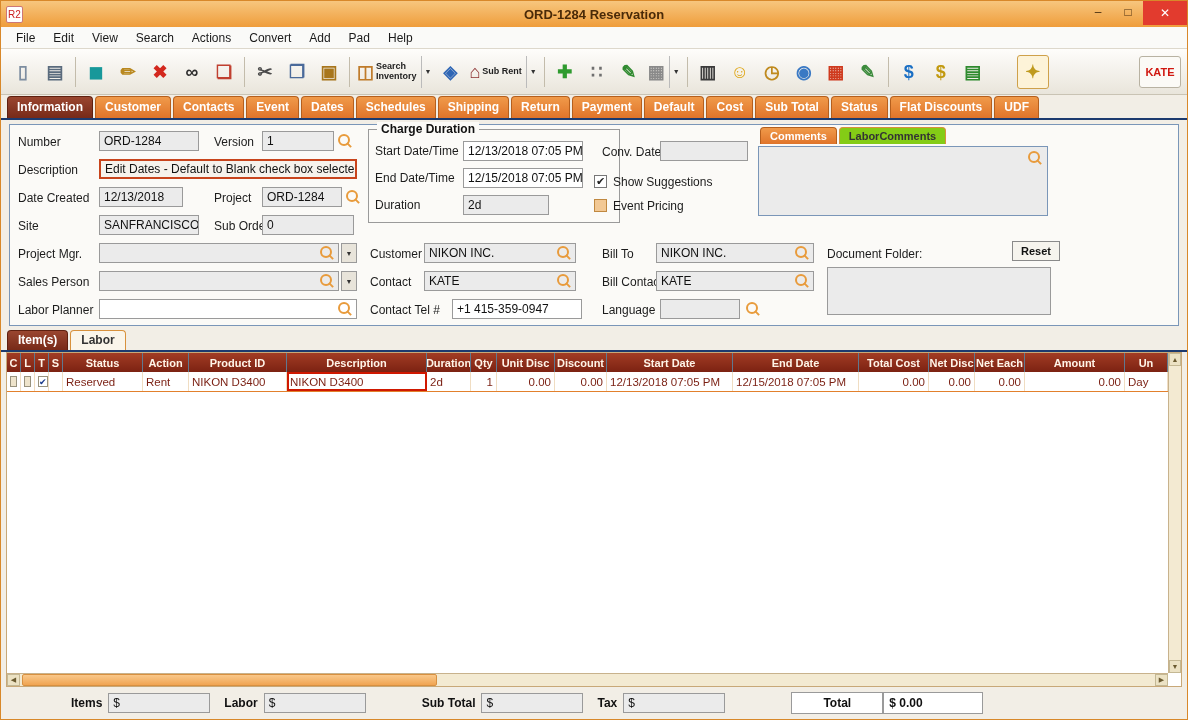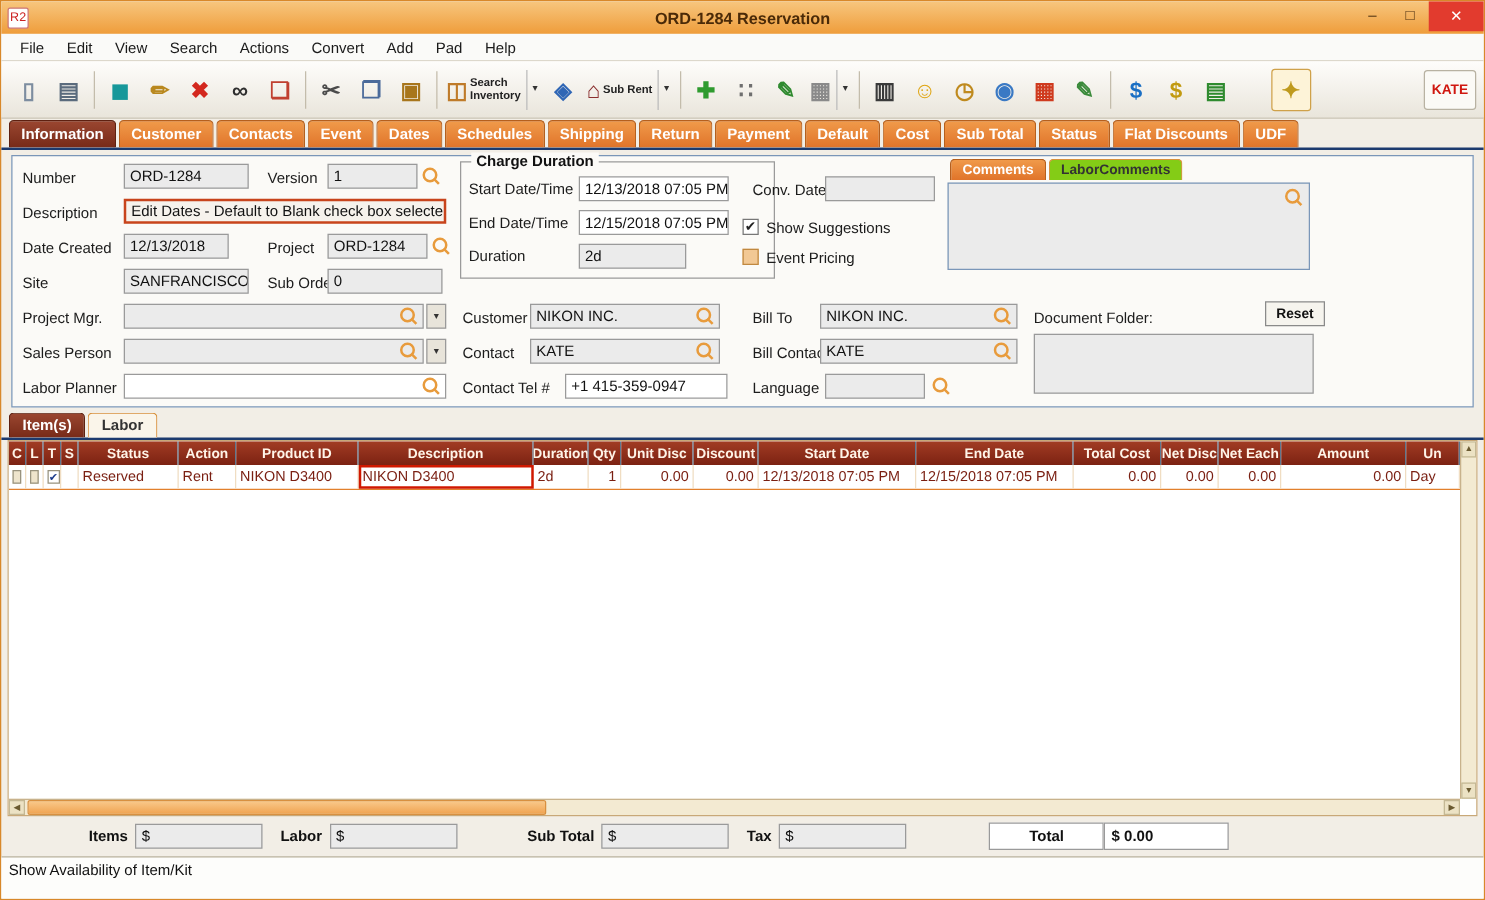--- a/index.html
+++ b/index.html
@@ -464,17 +464,14 @@
     <div class="tfld">
         <span>$</span>
         <span></span>
       </div>
     <div class="total-label-box" style="margin-left:66px">
         <span>Total</span>
       </div>
     <div class="total-value">$ 0.00</div>
   </div>
 
-  <div class="statusbar">
-    <span>Show Availability of Item/Kit</span>
-  </div>
 
 </div>
 
 </body></html>

